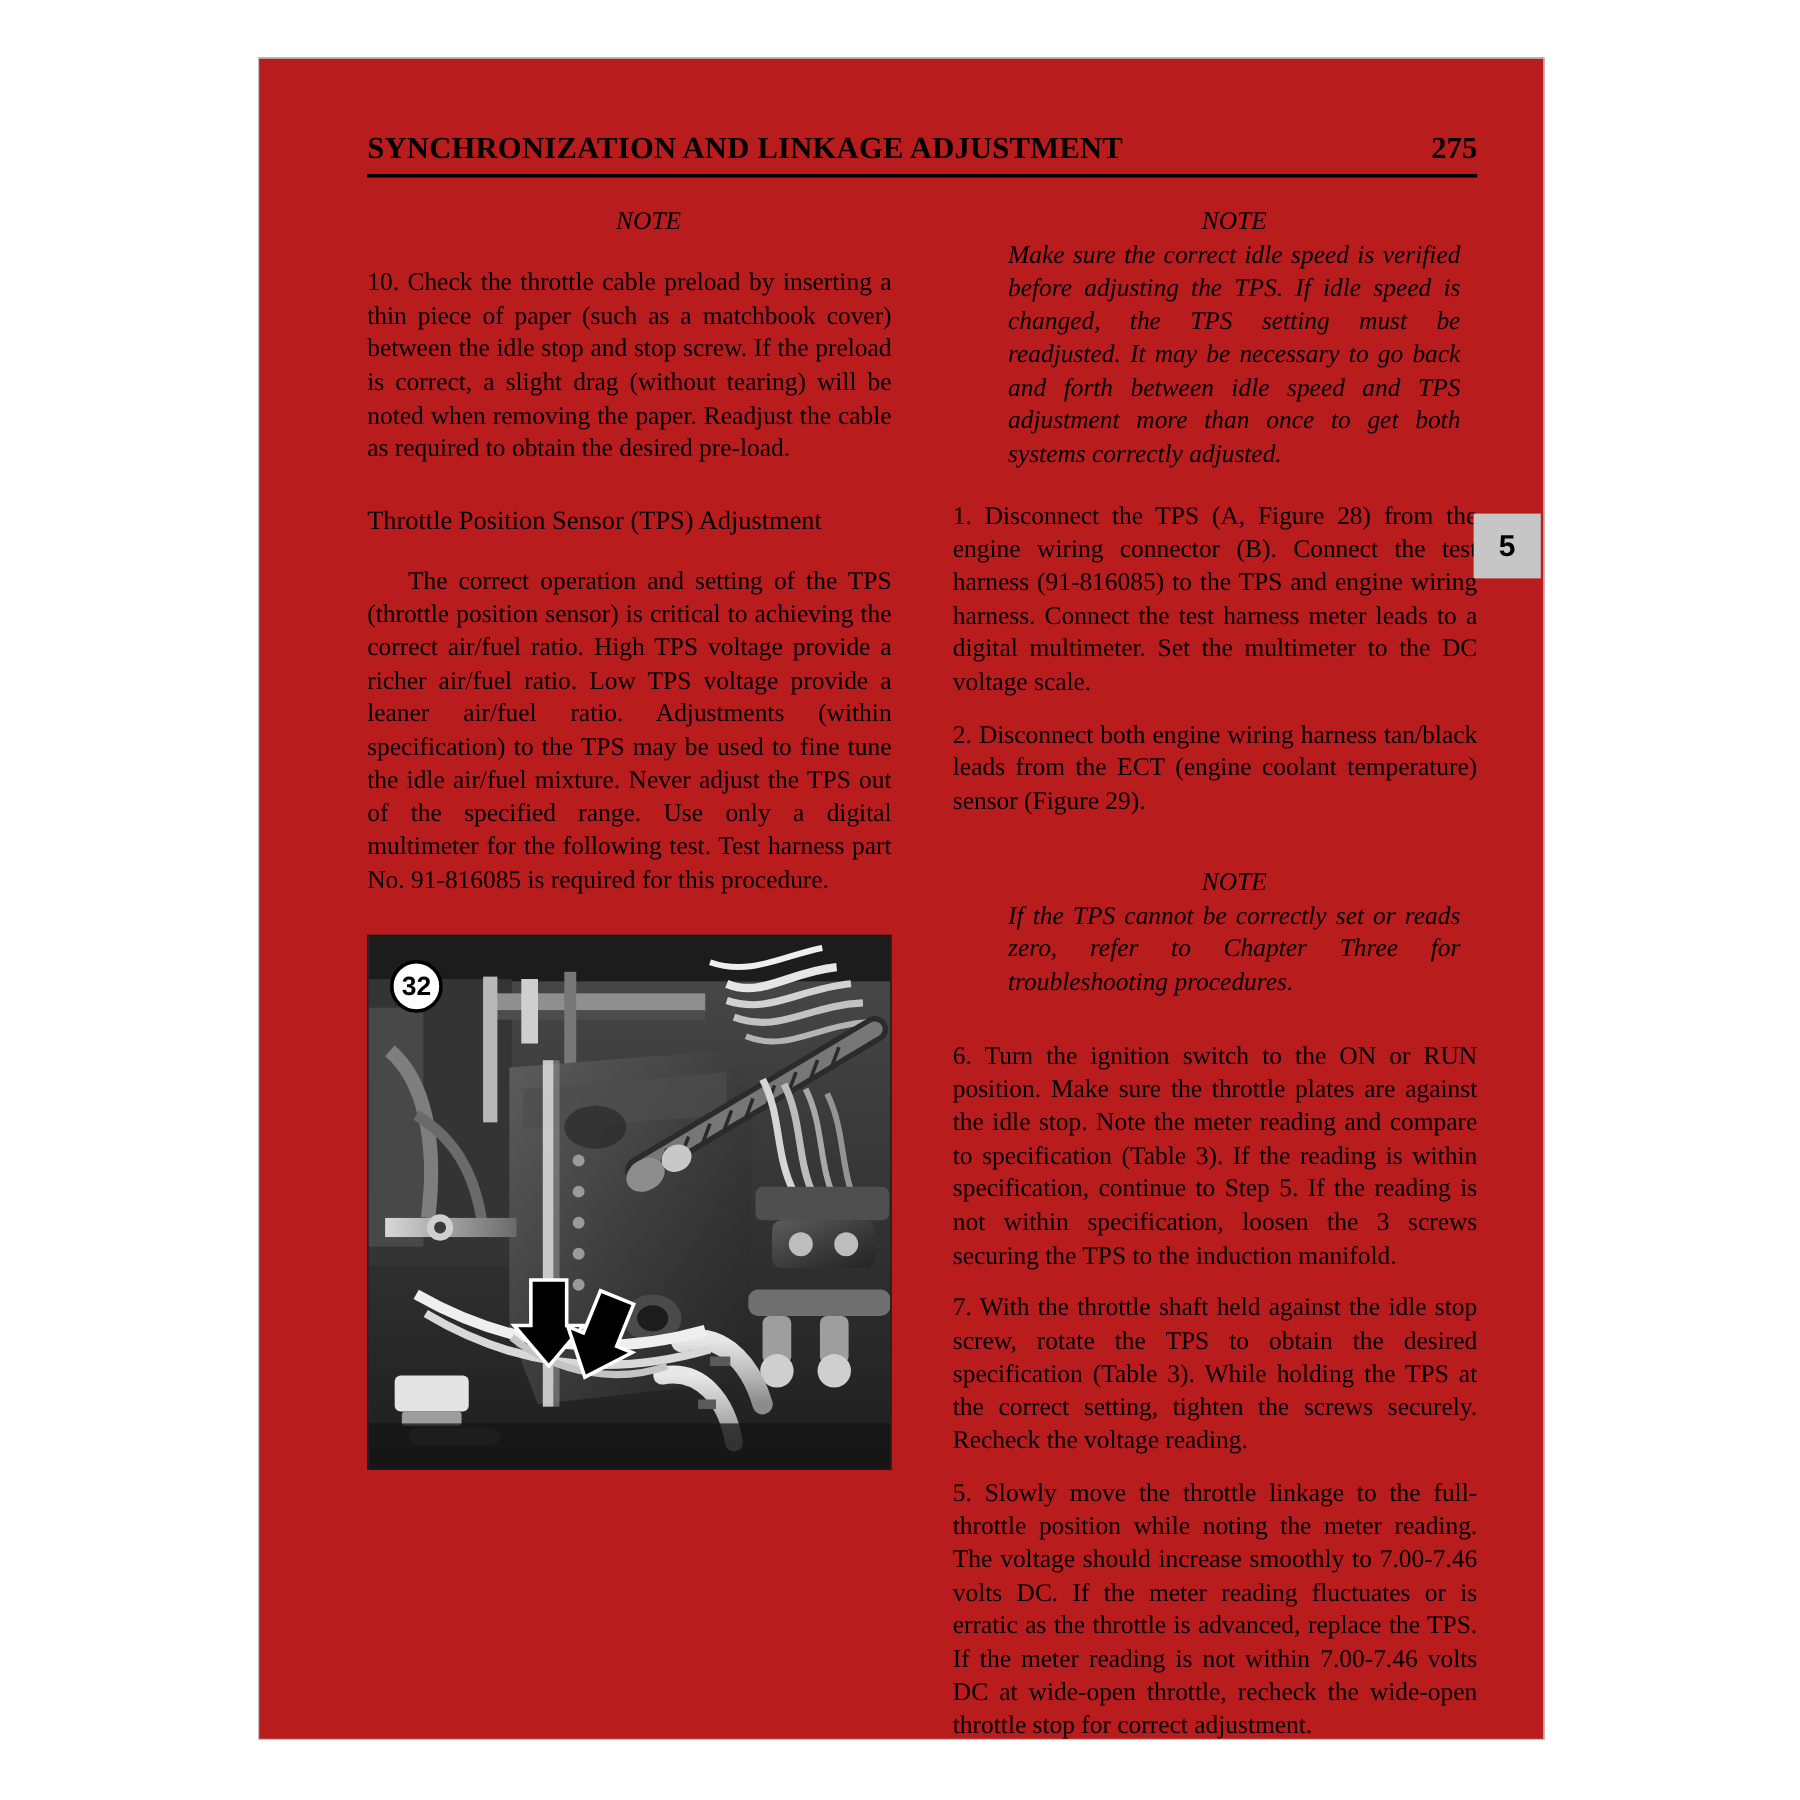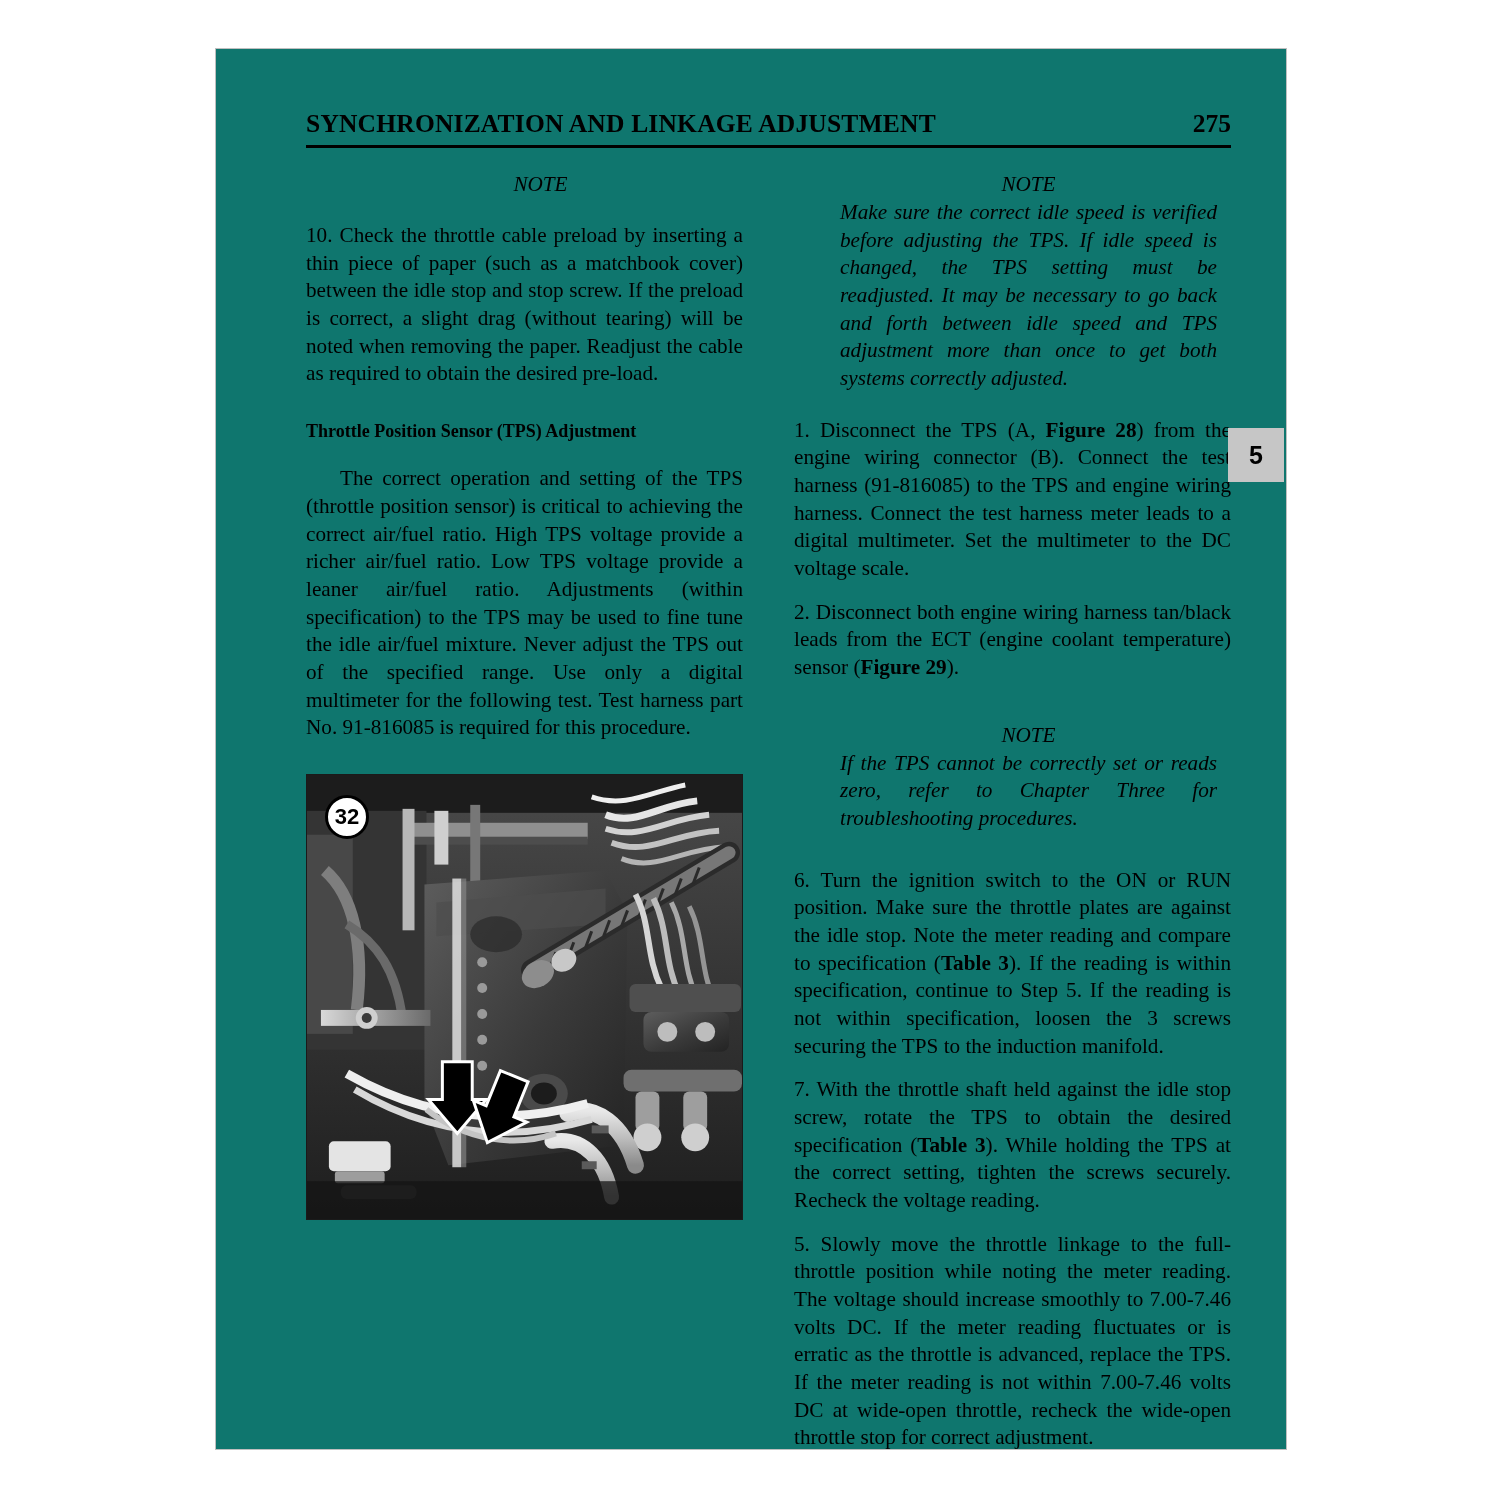--- a/index.html
+++ b/index.html
@@ -17,21 +17,21 @@
     overflow: hidden;
   }
 
   
   .page-sheet {
     position: absolute;
     left: 215px;
     top: 48px;
     width: 1072px;
     height: 1402px;
-    background: #0f766e;
+    background: #b91c1c;
     border: 1px solid #bfbfbf;
     box-sizing: border-box;
   }
 
   .page-inner {
     position: absolute;
     left: 90px;
     top: 60px;
     width: 925px;
     height: 1290px;
@@ -114,32 +114,32 @@
   }
   .note-body {
     font-style: italic;
     font-size: 21.2px;
     line-height: 1.305;
     text-align: justify;
     margin: 0;
   }
 
   .section-heading {
-    font-weight: bold;
-    font-size: 18px;
+    font-weight: normal;
+    font-size: 22px;
     line-height: 1.3;
     margin: 32px 0 22px 0;
     text-align: left;
   }
 
   .indent-first {
     text-indent: 34px;
   }
 
-  b, strong { font-weight: bold; }
+  b, strong { font-weight: normal; }
 
   
   .figure-block {
     position: relative;
     margin-top: 32px;
     width: 437px;
     height: 446px;
   }
   .figure-photo {
     position: absolute;

